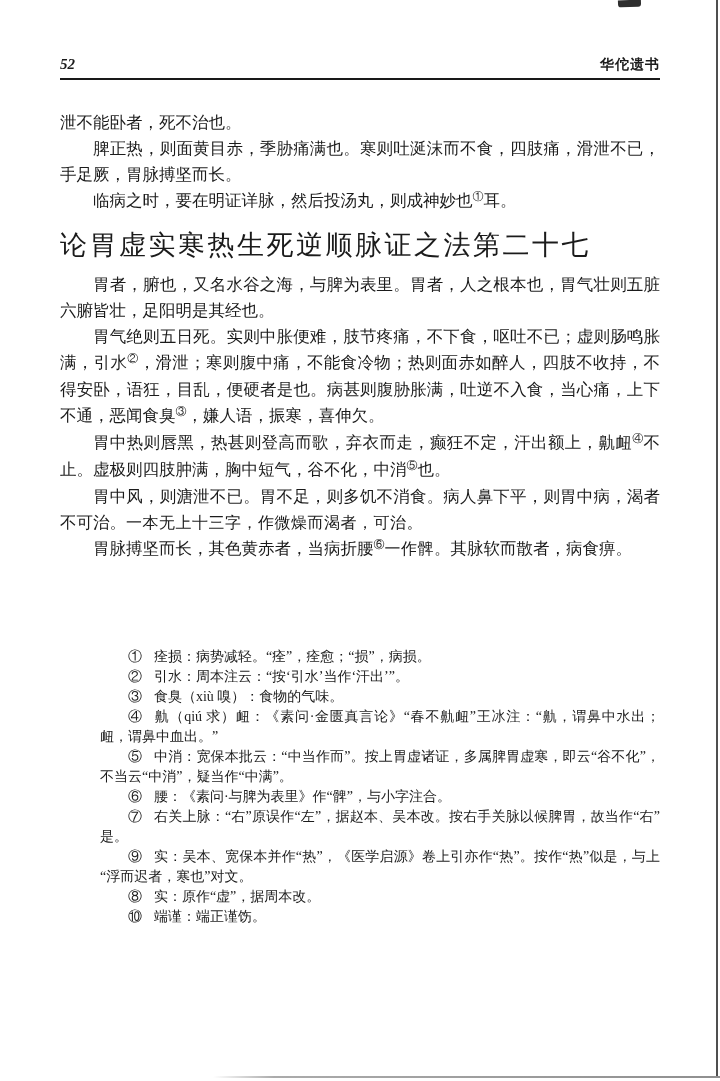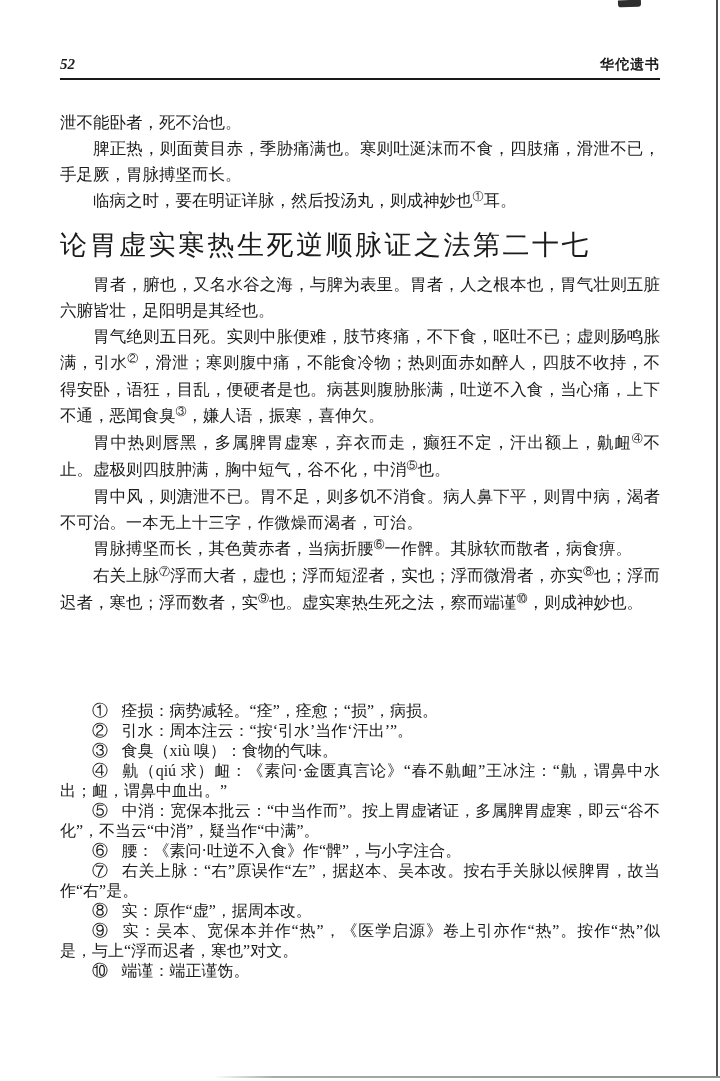--- a/index.html
+++ b/index.html
@@ -58,23 +58,24 @@
     top:-6px;
     letter-spacing:0;
   }
   .note{
     font-size:16px;
     letter-spacing:0.5px;
   }
   
   .footnotes{
     margin-top:84px;
-    font-size:16px;
+    font-size:14px;
     line-height:20px;
     text-align:justify;
+    margin-left:40px;
   }
   .footnotes p.footnote{
     margin:0;
     text-indent:2em;
   }
   .fn-marker{
     margin-right:0.85em;
   }
   
   .artifact-top-blob{
@@ -111,37 +112,36 @@
   <div class="content">
     <div id="intro-container">
         <p class="para"><span class="text">泄不能卧者，死不治也。</span></p>
         <p class="para indent"><span class="text">脾正热，则面黄目赤，季胁痛满也。寒则吐涎沫而不食，四肢痛，滑泄不已，手足厥，胃脉搏坚而长。</span></p>
         <p class="para indent"><span class="text">临病之时，要在明证详脉，然后投汤丸，则成神妙也</span><span class="ref">①</span><span class="text">耳。</span></p>
       </div>
     <div class="chapter-heading">论胃虚实寒热生死逆顺脉证之法第二十七</div>
     <div id="chapter-container">
         <p class="para indent"><span class="text">胃者，腑也，又名水谷之海，与脾为表里。胃者，人之根本也，胃气壮则五脏六腑皆壮，足阳明是其经也。</span></p>
         <p class="para indent"><span class="text">胃气绝则五日死。实则中胀便难，肢节疼痛，不下食，呕吐不已；虚则肠鸣胀满，引水</span><span class="ref">②</span><span class="text">，滑泄；寒则腹中痛，不能食冷物；热则面赤如醉人，四肢不收持，不得安卧，语狂，目乱，便硬者是也。病甚则腹胁胀满，吐逆不入食，当心痛，上下不通，恶闻食臭</span><span class="ref">③</span><span class="text">，嫌人语，振寒，喜伸欠。</span></p>
-        <p class="para indent"><span class="text">胃中热则唇黑，多属脾胃虚寒，弃衣而走，癫狂不定，汗出额上，鼽衄</span><span class="ref">④</span><span class="text">不止。虚极则四肢肿满，胸中短气，谷不化，中消</span><span class="ref">⑤</span><span class="text">也。</span></p>
+        <p class="para indent"><span class="text">胃中热则唇黑，热甚则登高而歌，弃衣而走，癫狂不定，汗出额上，鼽衄</span><span class="ref">④</span><span class="text">不止。虚极则四肢肿满，胸中短气，谷不化，中消</span><span class="ref">⑤</span><span class="text">也。</span></p>
         <p class="para indent"><span class="text">胃中风，则溏泄不已。胃不足，则多饥不消食。病人鼻下平，则胃中病，渴者不可治。</span><span class="note">一本无上十三字，作微燥而渴者，可治。</span></p>
         <p class="para indent"><span class="text">胃脉搏坚而长，其色黄赤者，当病折腰</span><span class="ref">⑥</span><span class="note">一作髀</span><span class="text">。其脉软而散者，病食痹。</span></p>
-        <p class="para indent"><span class="text">右关上脉</span><span class="ref">⑦</span><span class="text">浮而大者，虚也；浮而短涩者，实也；浮而微滑者，亦实</span><span class="ref">⑧</span><span class="text">也；浮而迟者，寒也；浮而数者，实</span><span class="ref">⑨</span><span class="text">也。虚实寒热生死之法，察而端谨</span><span class="ref">⑩</span><span class="text">，则成神妙也。</span></p>
       </div>
   </div>
 
   <div class="footnotes" id="footnotes-container">
       <p class="footnote"><span class="fn-marker">①</span><span>痊损：病势减轻。“痊”，痊愈；“损”，病损。</span></p>
       <p class="footnote"><span class="fn-marker">②</span><span>引水：周本注云：“按‘引水’当作‘汗出’”。</span></p>
       <p class="footnote"><span class="fn-marker">③</span><span>食臭（xiù 嗅）：食物的气味。</span></p>
       <p class="footnote"><span class="fn-marker">④</span><span>鼽（qiú 求）衄：《素问·金匮真言论》“春不鼽衄”王冰注：“鼽，谓鼻中水出；衄，谓鼻中血出。”</span></p>
       <p class="footnote"><span class="fn-marker">⑤</span><span>中消：宽保本批云：“中当作而”。按上胃虚诸证，多属脾胃虚寒，即云“谷不化”，不当云“中消”，疑当作“中满”。</span></p>
-      <p class="footnote"><span class="fn-marker">⑥</span><span>腰：《素问·吐逆不入食》作“髀”，与小字注合。</span></p>
+      <p class="footnote"><span class="fn-marker">⑥</span><span>腰：《素问·与脾为表里》作“髀”，与小字注合。</span></p>
       <p class="footnote"><span class="fn-marker">⑦</span><span>右关上脉：“右”原误作“左”，据赵本、吴本改。按右手关脉以候脾胃，故当作“右”是。</span></p>
+      <p class="footnote"><span class="fn-marker">⑨</span><span>实：吴本、宽保本并作“热”，《医学启源》卷上引亦作“热”。按作“热”似是，与上“浮而迟者，寒也”对文。</span></p>
       <p class="footnote"><span class="fn-marker">⑧</span><span>实：原作“虚”，据周本改。</span></p>
-      <p class="footnote"><span class="fn-marker">⑨</span><span>实：吴本、宽保本并作“热”，《医学启源》卷上引亦作“热”。按作“热”似是，与上“浮而迟者，寒也”对文。</span></p>
       <p class="footnote"><span class="fn-marker">⑩</span><span>端谨：端正谨饬。</span></p>
     </div>
 
 </div>
 
 <div class="artifact-top-blob"></div>
 <div class="artifact-right-line"></div>
 <div class="artifact-bottom-line"></div>
 
 </body></html>

